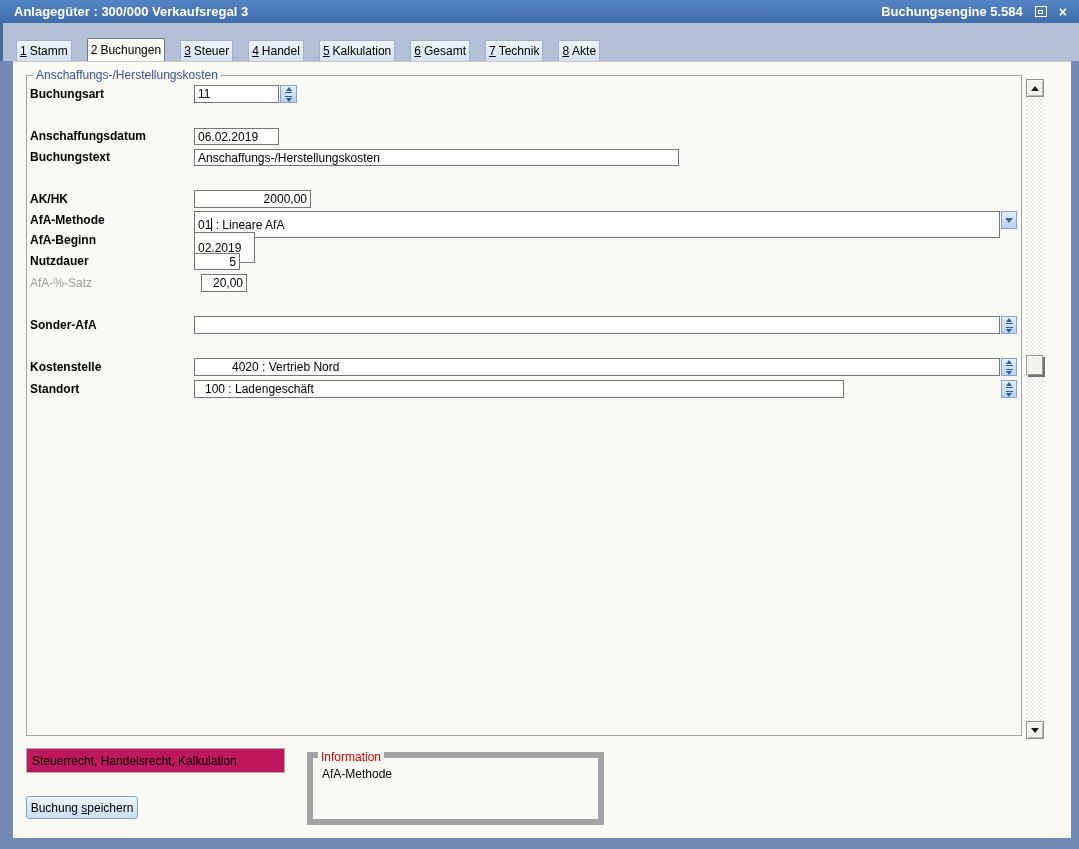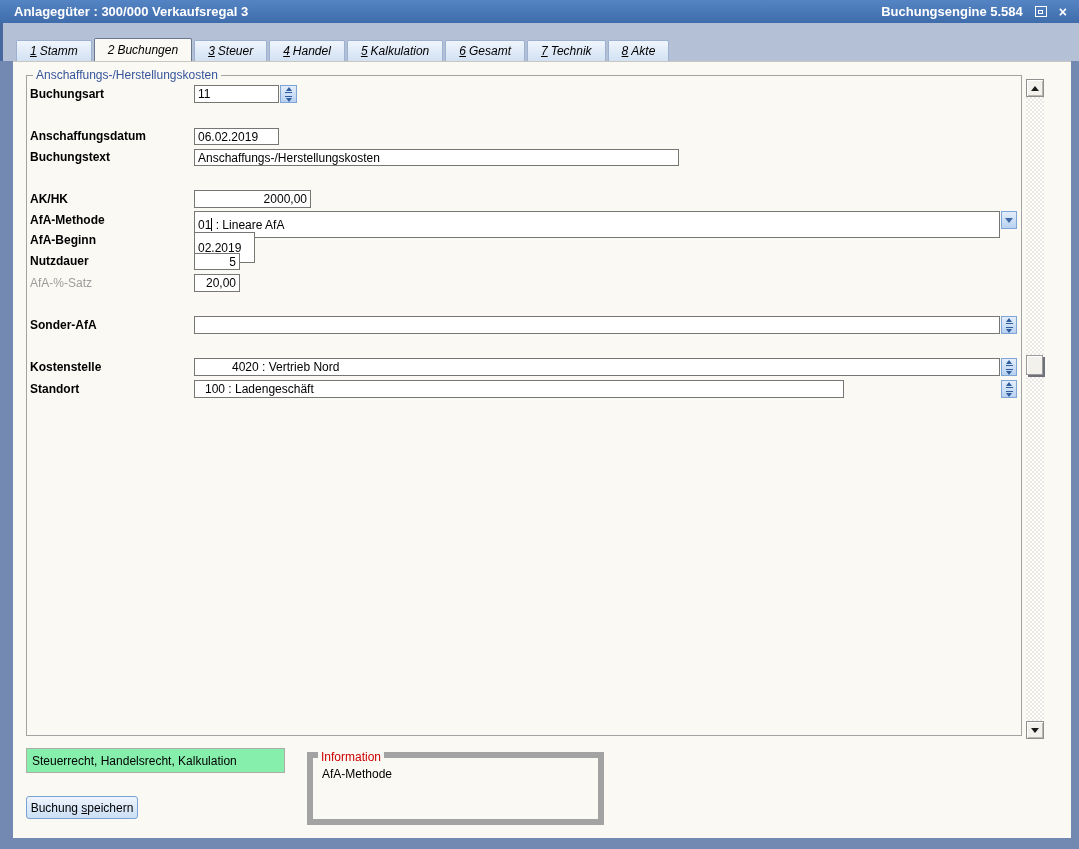--- a/index.html
+++ b/index.html
@@ -15,23 +15,23 @@
   .titlebar .tleft { padding-left:14px; flex:1; white-space:nowrap; }
   .titlebar .tright { display:flex; align-items:center; gap:12px; padding-right:12px; }
   .win-restore { width:12px; height:11px; border:1px solid #fff; display:flex; align-items:center; justify-content:center; }
   .win-restore i { display:block; width:5px; height:4px; border:1px solid #fff; }
   .win-close { font-size:14px; font-weight:bold; line-height:1; }
 
   
   .band { position:absolute; left:0; top:23px; width:1079px; height:38px;
     background:#b4c0d5; border-left:3px solid #46689f; }
   .tabs { position:absolute; left:16px; top:38px; height:23px; display:flex; align-items:flex-end; z-index:3; }
-  .tab { height:21px; line-height:20px; padding:0 13px; margin-right:2px; white-space:nowrap;
+  .tab { height:21px; line-height:20px; padding:0 3px; margin-right:15px; white-space:nowrap;
     background:linear-gradient(#eff5fc,#d2e1f3); border:1px solid #9cb1cf;
-    border-bottom:none; border-radius:2px 2px 0 0; cursor:default;font-style:italic; }
+    border-bottom:none; border-radius:2px 2px 0 0; cursor:default; }
   .tab .num { margin-right:3px; }
   .tab .num.u { text-decoration:underline; }
   .tab.active { height:23px; line-height:22px; background:#fbf9f3; border:1px solid #69778f; border-bottom:none; position:relative; z-index:4; }
 
   
   .panel { position:absolute; left:13px; top:61px; width:1058px; height:777px;
     background:#fbf9f3; border-top:1px solid #c9c7c0; z-index:2; }
 
   .group { position:absolute; left:13px; top:13px; width:996px; height:661px; border:1px solid #a3a3a3; }
   .group-legend { position:absolute; left:6px; top:-8px; padding:0 3px; background:#fbf9f3; color:#35549c; }
@@ -63,21 +63,21 @@
   .sc-btn { position:absolute; left:0; width:18px; height:18px; background:#f2f1ec;
     border:1px solid #8f8f8f; box-shadow:inset 1px 1px 0 #ffffff, inset -1px -1px 0 #b9b7b0;
     display:flex; align-items:center; justify-content:center; cursor:pointer; }
   .arr-up { width:0; height:0; border-left:4px solid transparent; border-right:4px solid transparent; border-bottom:5px solid #1a1a1a; }
   .arr-dn { width:0; height:0; border-left:4px solid transparent; border-right:4px solid transparent; border-top:5px solid #1a1a1a; }
   .sc-thumb { position:absolute; left:0; top:276px; width:17px; height:20px; background:#f2f1ec;
     border:1px solid #9a9a9a; box-shadow:inset 1px 1px 0 #ffffff, 2px 2px 0 #70707a; cursor:grab; }
 
   
   .info-field { position:absolute; left:13px; top:686px; width:259px; height:25px;
-    background:#86efac; border:1px solid #aeaca6; display:flex; align-items:center; padding:0 5px; white-space:nowrap; overflow:hidden; }
+    background:#be185d; border:1px solid #aeaca6; display:flex; align-items:center; padding:0 5px; white-space:nowrap; overflow:hidden; }
   .save-btn { position:absolute; left:13px; top:734px; width:112px; height:23px;
     background:linear-gradient(#eef4fc,#cbdff5); border:1px solid #7ba2d4; border-radius:3px;
     display:flex; align-items:center; justify-content:center; white-space:nowrap; cursor:pointer; font-size:12px; }
   .save-btn .pre { white-space:pre; }
   .save-btn .mn { text-decoration:underline; }
   .info-group { position:absolute; left:294px; top:690px; width:297px; height:73px; border:6px solid #a3a3a3; }
   .info-group .legend { position:absolute; left:5px; top:-8px; padding:0 3px; background:#fbf9f3; color:#cc0000; }
   .info-group .content { padding:9px 0 0 9px; }
 </style>
 </head>
@@ -172,21 +172,21 @@
 
     <div class="row" style="top:191px;height:17px;">
       <span class="lbl" style="line-height:17px;">Nutzdauer</span>
       <div class="field right" style="left:181px;top:0;width:46px;height:17px;">
           <span>5</span>
         </div>
     </div>
 
     <div class="row" style="top:212px;height:18px;">
       <span class="lbl disabled" style="line-height:18px;">AfA-%-Satz</span>
-      <div class="field right" style="left:181px;top:0;width:46px;height:18px;">
+      <div class="field right" style="left:188px;top:0;width:46px;height:18px;">
           <span>20,00</span>
         </div>
     </div>
 
     <div class="row" style="top:254px;height:18px;">
       <span class="lbl" style="line-height:18px;">Sonder-AfA</span>
       <div class="field" style="left:181px;top:0;width:806px;height:18px;">
           <span></span>
         </div>
       <div class="spin-btn" style="left:988px;top:0;height:18px;width:16px;">

